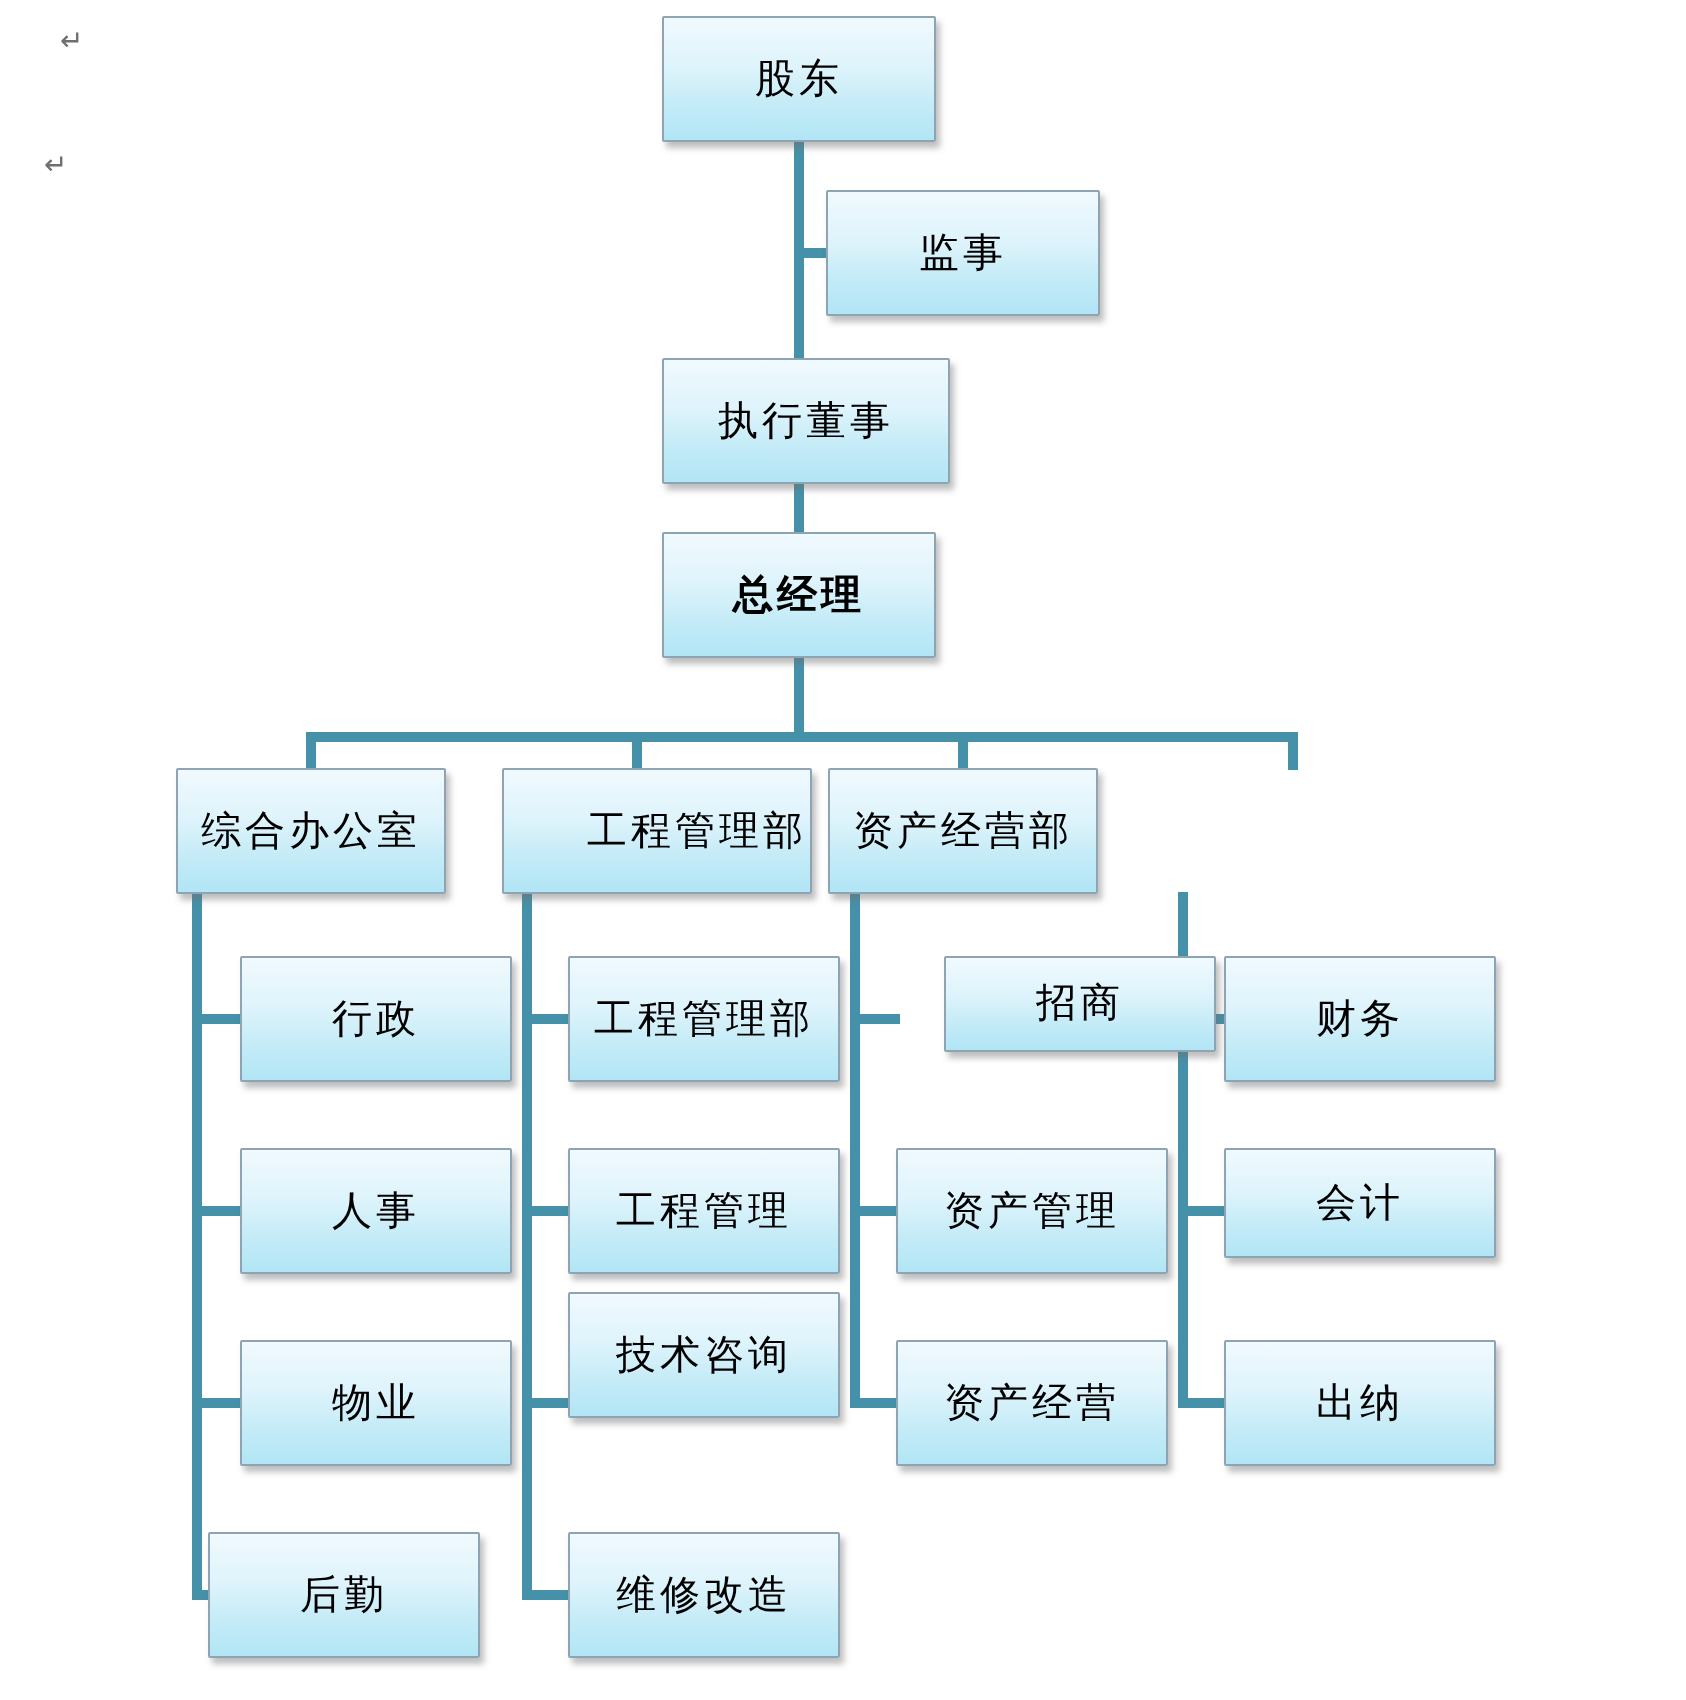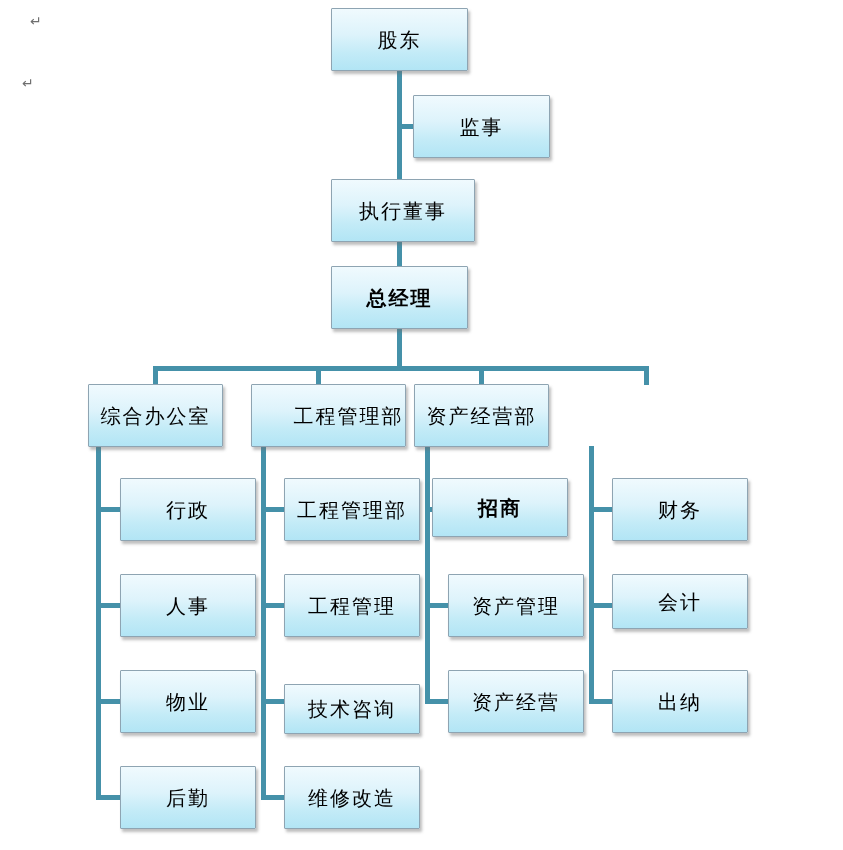--- a/index.html
+++ b/index.html
@@ -107,38 +107,38 @@
 
   <div class="node" style="left:120px; top:478px; width:136px; height:63px;">
     <span class="node-label">行政</span>
   </div>
   <div class="node" style="left:120px; top:574px; width:136px; height:63px;">
     <span class="node-label">人事</span>
   </div>
   <div class="node" style="left:120px; top:670px; width:136px; height:63px;">
     <span class="node-label">物业</span>
   </div>
-  <div class="node" style="left:120px; top:766px; width:136px; height:63px;">
+  <div class="node" style="left:104px; top:766px; width:136px; height:63px;">
     <span class="node-label">后勤</span>
   </div>
 
   <div class="node" style="left:284px; top:478px; width:136px; height:63px;">
     <span class="node-label">工程管理部</span>
   </div>
   <div class="node" style="left:284px; top:574px; width:136px; height:63px;">
     <span class="node-label">工程管理</span>
   </div>
-  <div class="node" style="left:284px; top:684px; width:136px; height:50px;">
+  <div class="node" style="left:284px; top:646px; width:136px; height:63px;">
     <span class="node-label">技术咨询</span>
   </div>
   <div class="node" style="left:284px; top:766px; width:136px; height:63px;">
     <span class="node-label">维修改造</span>
   </div>
 
-  <div class="node" style="left:432px; top:478px; width:136px; height:59px;font-weight:bold;">
+  <div class="node" style="left:472px; top:478px; width:136px; height:48px;">
     <span class="node-label">招商</span>
   </div>
   <div class="node" style="left:448px; top:574px; width:136px; height:63px;">
     <span class="node-label">资产管理</span>
   </div>
   <div class="node" style="left:448px; top:670px; width:136px; height:63px;">
     <span class="node-label">资产经营</span>
   </div>
 
   <div class="node" style="left:612px; top:478px; width:136px; height:63px;">

